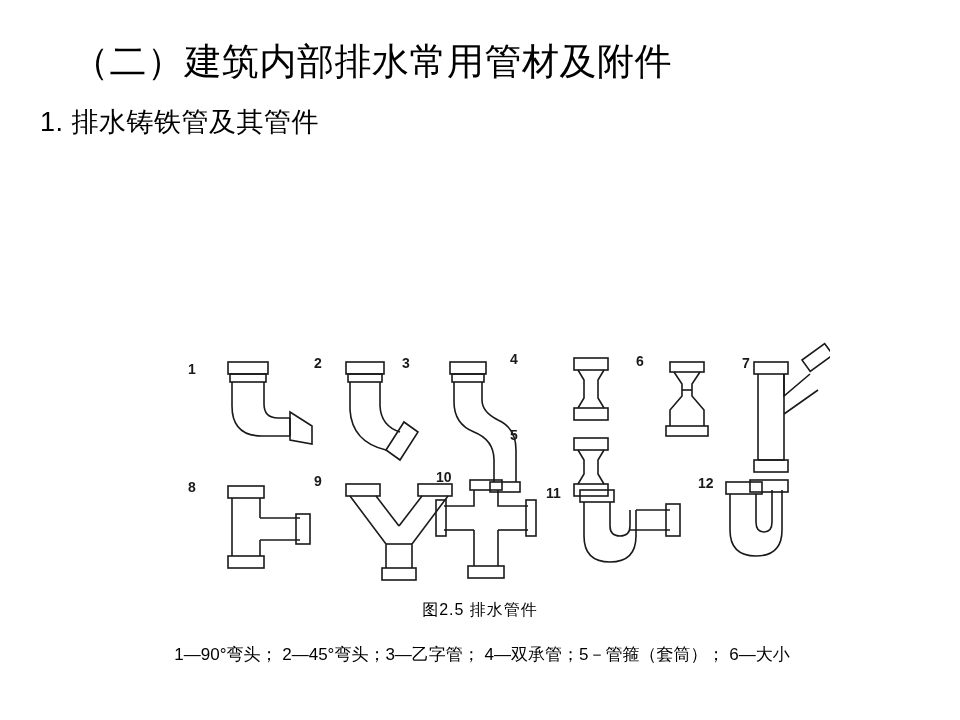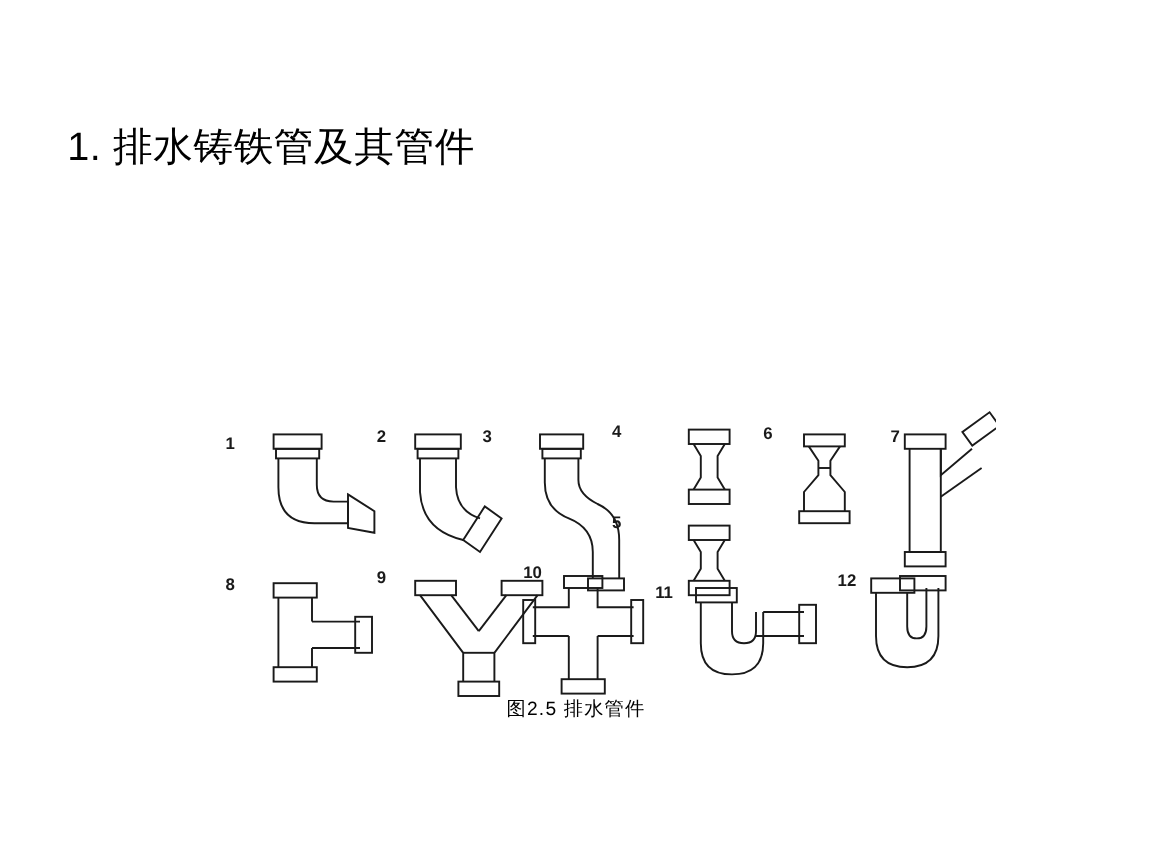--- a/index.html
+++ b/index.html
@@ -25,23 +25,23 @@
     position: absolute;
     left: 72px;
     top: 38px;
     font-size: 37px;
     line-height: 48px;
     letter-spacing: 0.5px;
     white-space: nowrap;
   }
   .title-2 {
     position: absolute;
-    left: 56px;
+    left: 40px;
     top: 100px;
-    font-size: 33px;
+    font-size: 27px;
     line-height: 44px;
     letter-spacing: 0.5px;
     white-space: nowrap;
   }
   .body-text {
     position: absolute;
     left: 56px;
     top: 168px;
     width: 860px;
     font-size: 31px;
@@ -58,21 +58,21 @@
     top: 340px;
     width: 680px;
     height: 250px;
   }
   .figure-area svg {
     display: block;
   }
   .fig-caption {
     position: absolute;
     left: 0;
-    top: 581px;
+    top: 600px;
     width: 960px;
     text-align: center;
     font-size: 16px;
     letter-spacing: 1px;
   }
   .fig-legend {
     position: absolute;
     left: 52px;
     top: 640px;
     width: 860px;
@@ -83,20 +83,21 @@
   .legend-line {
     display: block;
     white-space: nowrap;
   }
 </style>
 </head>
 <body>
 
 <div class="slide">
 
+  <div class="title-1">（二）建筑内部排水常用管材及附件</div>
 
   <div class="title-2">1. 排水铸铁管及其管件</div>
 
 
   <div class="figure-area">
     <svg width="680" height="250" viewBox="0 0 680 250" fill="none" stroke="#1a1a1a" stroke-width="1.6">
 
       <g>
         <rect x="78" y="22" width="40" height="12"></rect>
         <rect x="80" y="34" width="36" height="8"></rect>
@@ -218,15 +219,16 @@
         <text x="286" y="142">10</text>
         <text x="396" y="158">11</text>
         <text x="548" y="148">12</text>
       </g>
     </svg>
   </div>
 
   <div class="fig-caption">图2.5  排水管件</div>
 
   <div class="fig-legend">
+    <span class="legend-line">1—90°弯头； 2—45°弯头；3—乙字管； 4—双承管；5－管箍（套筒）； 6—大小</span>
   </div>
 
 </div>
 
 </body></html>

